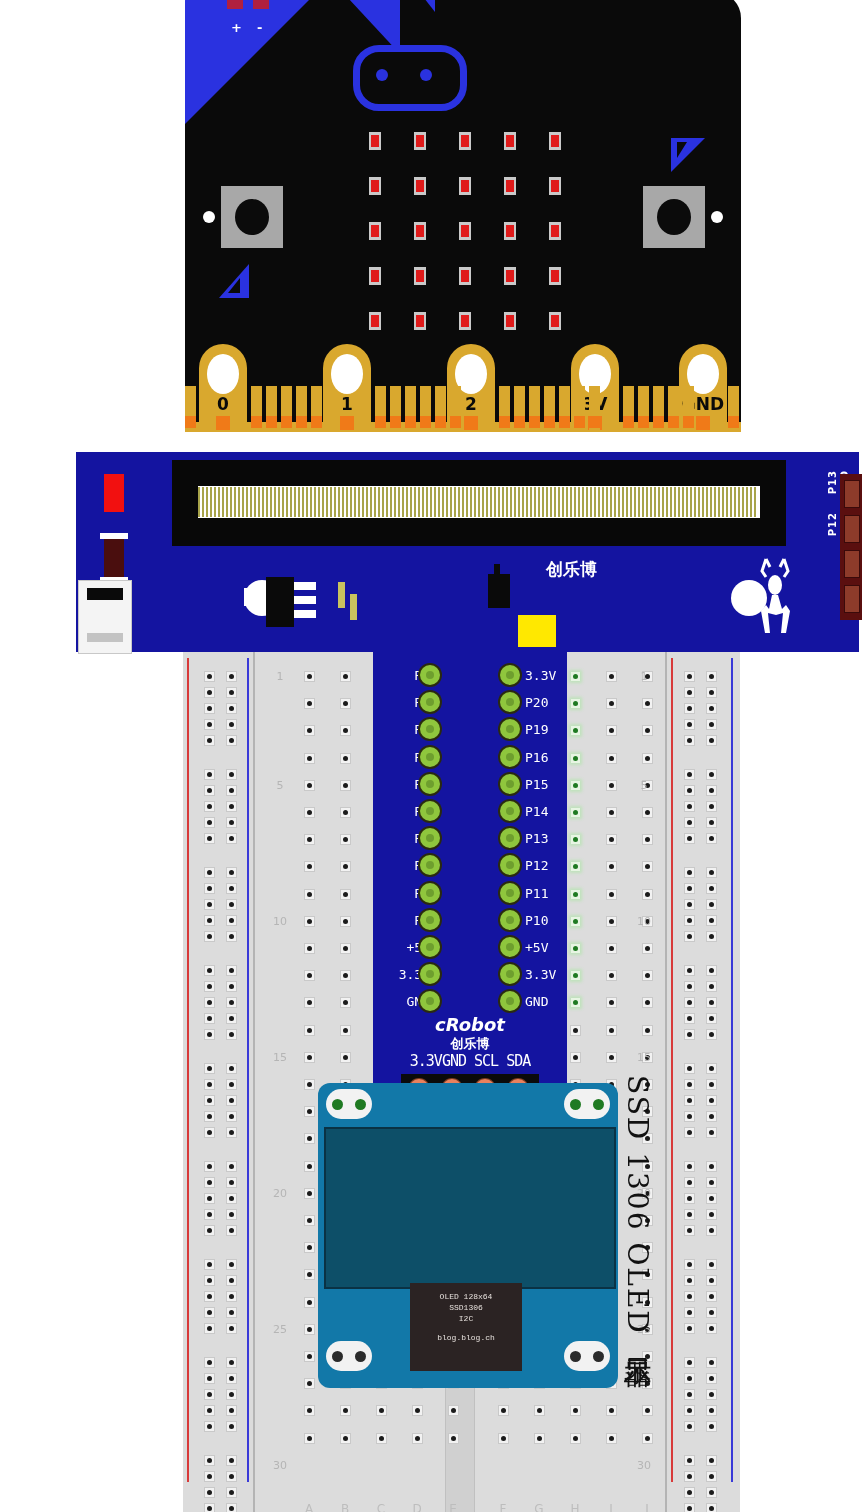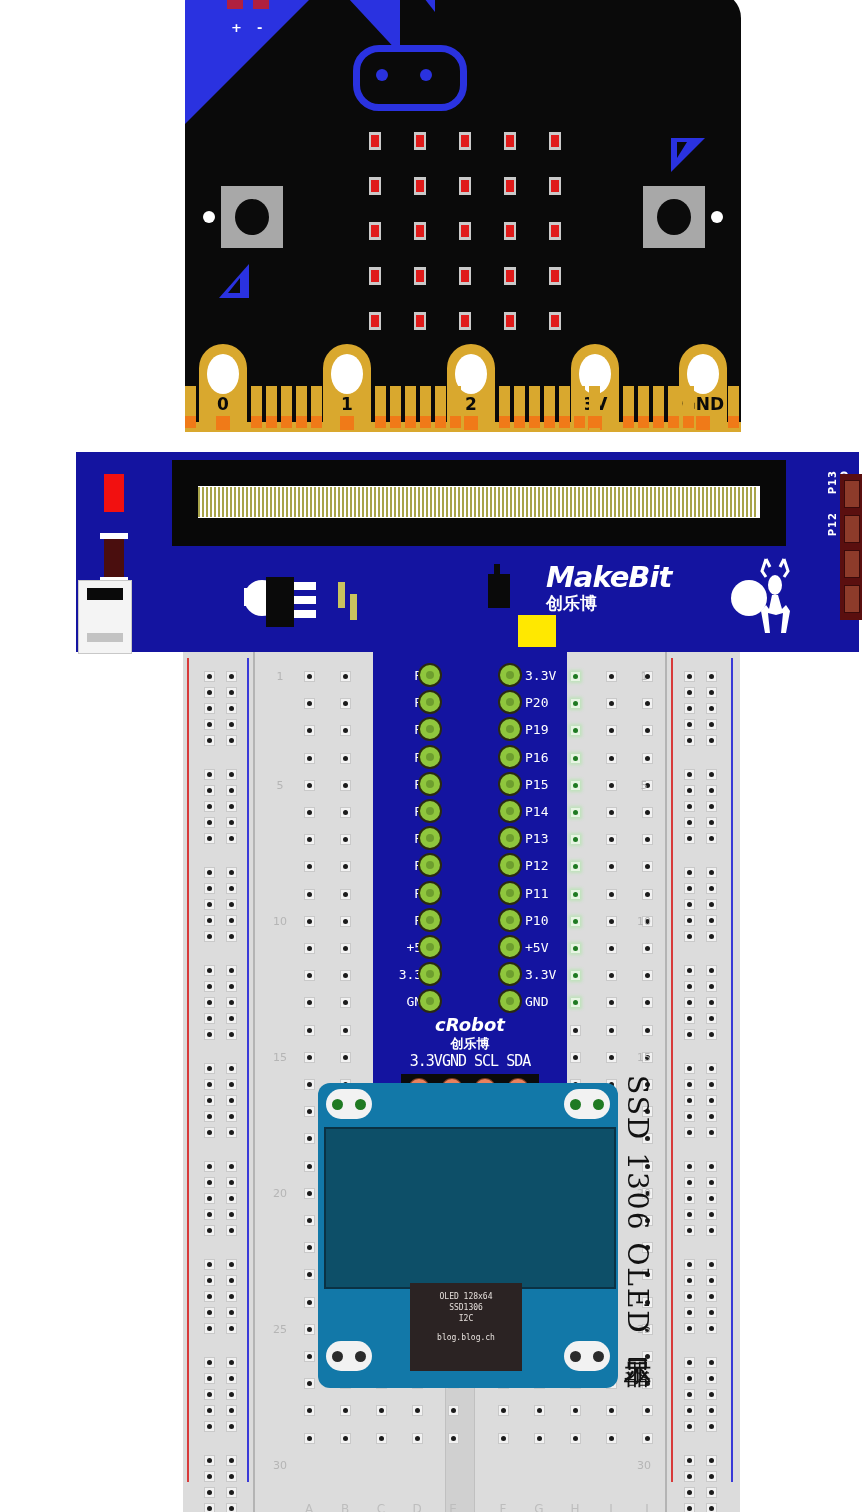--- a/index.html
+++ b/index.html
@@ -101,21 +101,21 @@
               font-family:"DejaVu Sans",sans-serif;}
   #crobot .r2{font-size:13px;font-weight:bold;font-family:"DejaVu Sans",sans-serif;}
   #i2c-lbl{position:absolute;left:0;top:400px;width:194px;text-align:center;
            color:#ffffff;font-size:15px;letter-spacing:-1px;}
   #i2c-hdr{position:absolute;left:28px;top:422px;width:138px;height:30px;background:#0a0a0a;}
   #i2c-hdr .p{position:absolute;top:5px;width:20px;height:20px;border-radius:50%;
               background:#e8815e;box-shadow:0 0 0 1px #7a3b22;}
 
   
   #oled{left:318px;top:1083px;width:300px;height:305px;background:#1278a8;
-        border-radius:12px;}
+        border-radius:12px;font-family:Liberation Mono, monospace;}
   #oled-glass{position:absolute;left:6px;top:44px;width:288px;height:158px;
               background:#0d4f68;border:2px solid #0a3244;}
   #oled-chip{position:absolute;left:92px;top:200px;width:112px;height:88px;
              background:#2b2323;}
   #oled-chip .t{color:#e6e0dc;font-size:8px;text-align:center;line-height:11px;}
   .oled-pad{position:absolute;width:46px;height:30px;border-radius:15px;background:#f2f2f2;}
   .oled-pad i{position:absolute;width:11px;height:11px;border-radius:50%;top:10px;}
   #ssd-text{left:618px;top:1075px;color:#111;font-size:28px;
             writing-mode:vertical-rl;white-space:nowrap;letter-spacing:2px;
             font-family:"DejaVu Serif",serif;}
@@ -1862,21 +1862,20 @@
   <div class="exp-chip" style="left:190px;top:125px;width:28px;height:50px"></div>
   <div class="exp-white" style="left:218px;top:130px;width:22px;height:8px"></div>
   <div class="exp-white" style="left:218px;top:144px;width:22px;height:8px"></div>
   <div class="exp-white" style="left:218px;top:158px;width:22px;height:8px"></div>
   <div class="exp-res" style="left:262px;top:130px"></div>
   <div class="exp-res" style="left:274px;top:142px"></div>
   <div class="exp-chip" style="left:412px;top:122px;width:22px;height:34px"></div>
   <div class="exp-chip" style="left:418px;top:112px;width:6px;height:14px"></div>
   <div id="exp-yellow"></div>
   <div id="exp-logo">
-    <div class="mk">MakeBit</div>
     <div class="cn">创乐博</div>
   </div>
   <svg class="abs" style="left:670px;top:105px" width="58" height="80" viewBox="0 0 58 80">
     <g fill="#ffffff">
       <path d="M20 2 L16 14 L20 20 M20 2 L24 10 M38 2 L42 14 L38 20 M38 2 L34 10" stroke="#fff" stroke-width="3" fill="none"></path>
       <ellipse cx="29" cy="28" rx="7" ry="10"></ellipse>
       <path d="M26 38 L32 38 L36 52 L40 48 L44 54 L40 76 L35 76 L37 56 L30 58 L22 56 L24 76 L19 76 L15 54 L20 48 L23 52 Z"></path>
     </g>
   </svg>
   <div id="exp-right-labels">

